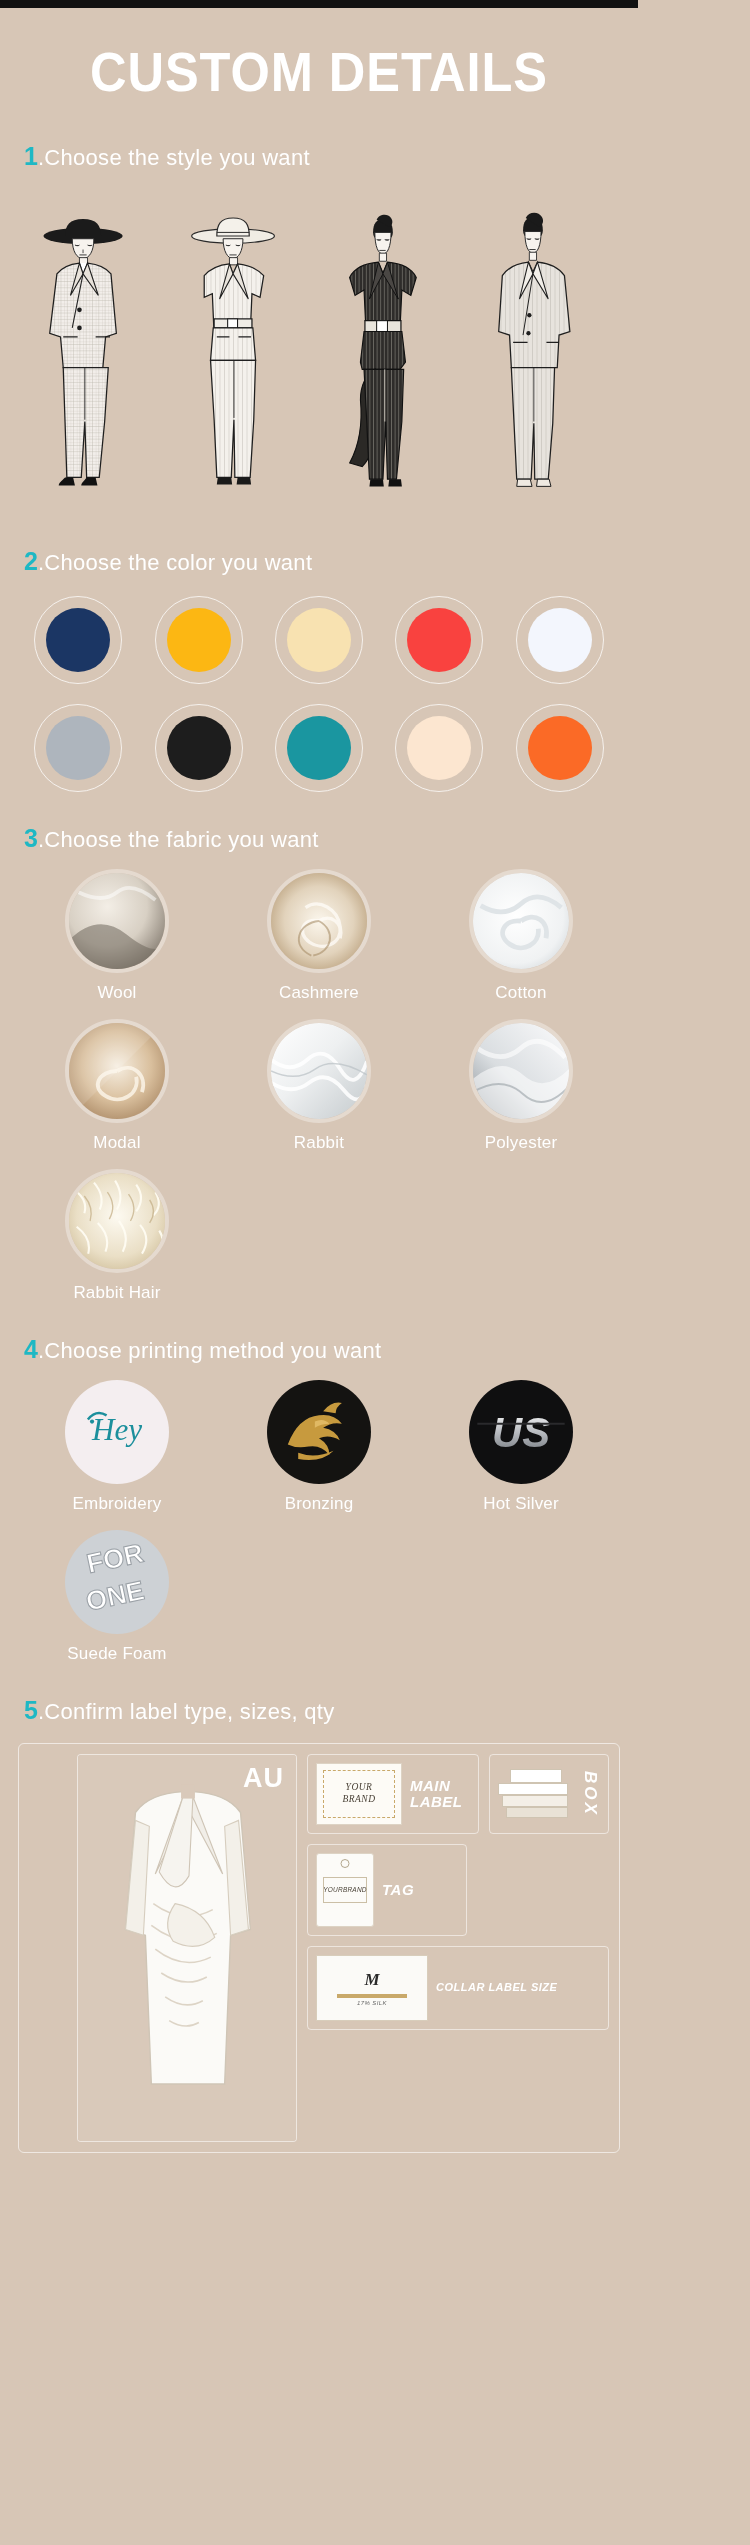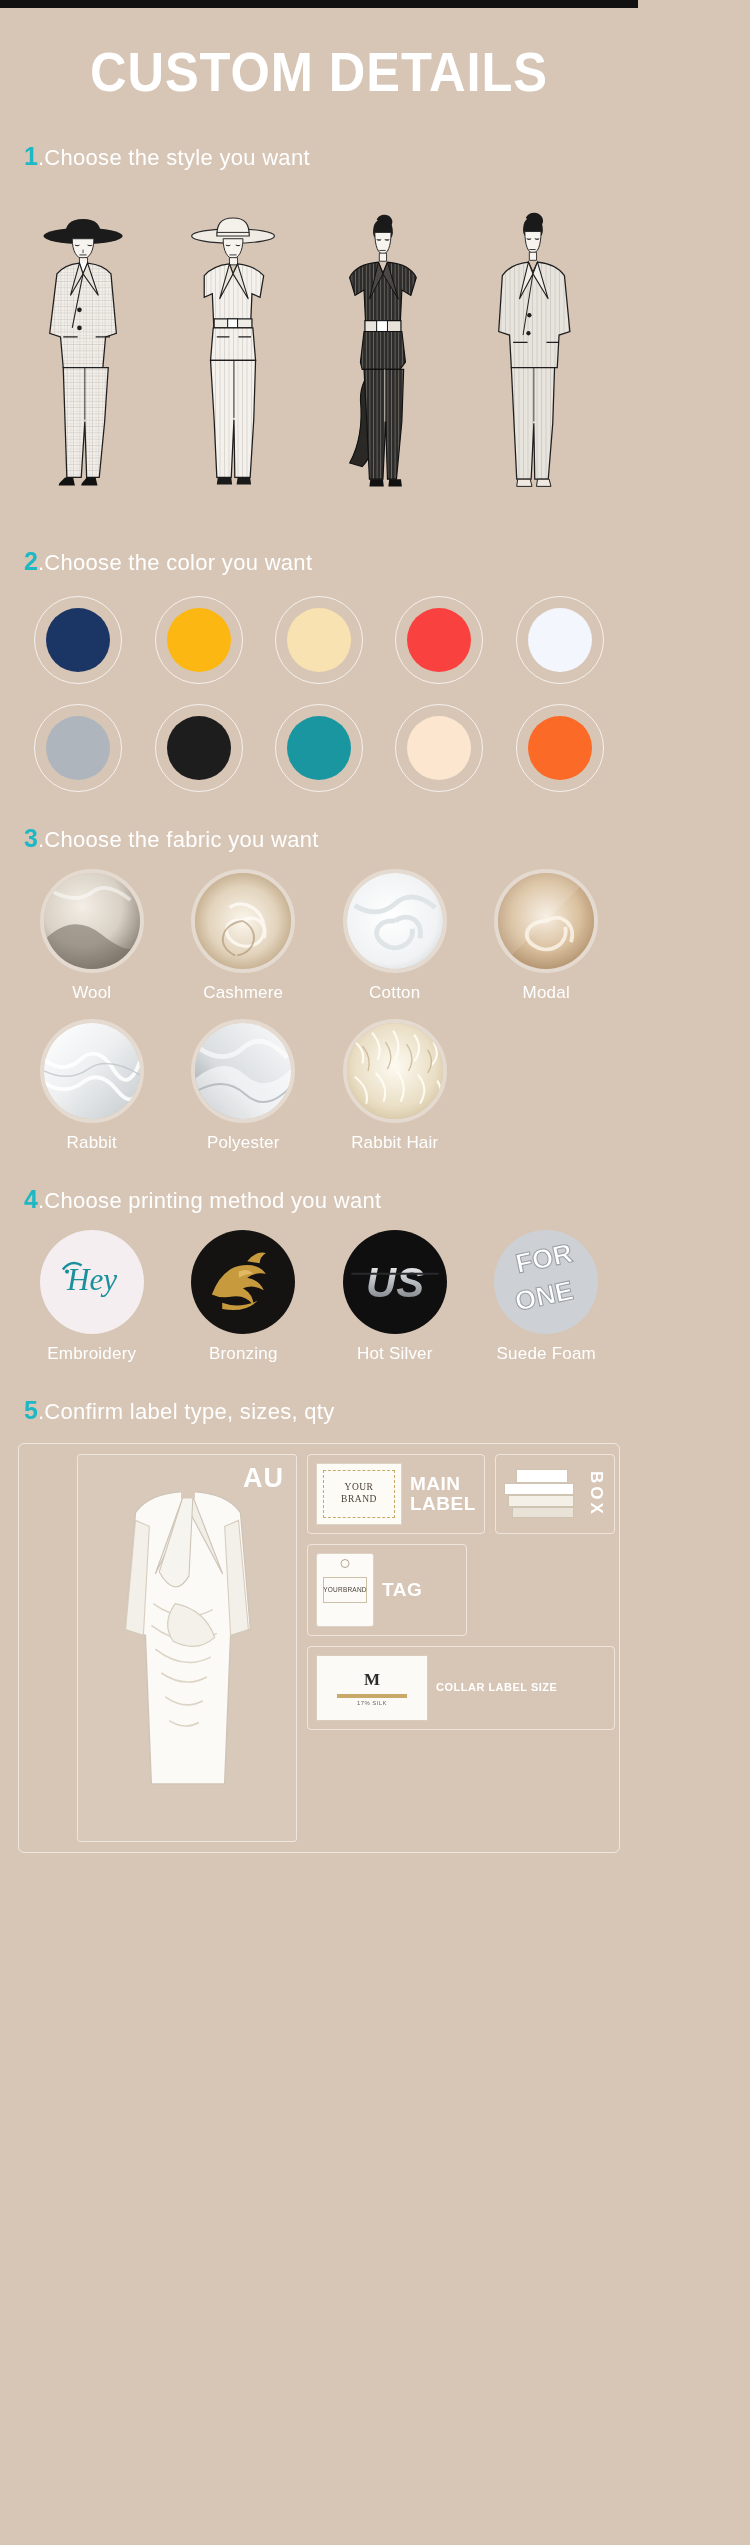--- a/index.html
+++ b/index.html
@@ -76,21 +76,21 @@
     width: 88px; height: 88px;
     border-radius: 50%;
     border: 1.5px solid rgba(255,255,255,.75);
     display: flex; align-items: center; justify-content: center;
   }
   .dot { width: 64px; height: 64px; border-radius: 50%; }
 
   
   .swatch-grid {
     display: grid;
-    grid-template-columns: repeat(4, 1fr);
+    grid-template-columns: repeat(3, 1fr);
     row-gap: 16px;
     padding: 2px 16px 0 16px;
   }
   .swatch-cell { display: flex; flex-direction: column; align-items: center; }
   .swatch {
     width: 104px; height: 104px;
     border-radius: 50%;
     border: 4px solid rgba(255,255,255,.35);
     overflow: hidden;
     position: relative;
@@ -125,35 +125,35 @@
     overflow: hidden;
     flex: 0 0 220px;
     margin-left: 48px;
   }
   .au-tag {
     position: absolute; top: 8px; right: 12px;
     color: #fff; font-size: 27px; font-weight: 700; letter-spacing: 1px;
     z-index: 3;
   }
   .right-col { flex: 1; display: flex; flex-direction: column; gap: 10px; }
-  .row { display: flex; gap: 10px; }
+  .row { display: flex; gap: 10px; font-style: italic; }
   .cardbox {
     border: 1.5px solid rgba(255,255,255,.55);
     border-radius: 4px;
     display: flex; align-items: center; gap: 8px;
     padding: 8px;
     position: relative;
   }
   .card-main { flex: 1; }
   .card-box  { flex: 0 0 110px; justify-content: center; }
   .card-tag  { flex: 0 0 160px; }
   .card-care { flex: 1; }
   .card-collar { flex: 1; }
   .card-cap {
-    color: #fff; font-weight: 700; font-size: 19px; line-height: 1.05;
+    color: #fff; font-weight: 700; font-size: 15px; line-height: 1.05;
     letter-spacing: .5px;
   }
   .card-cap.small { font-size: 11px; }
   .vert {
     writing-mode: vertical-rl;
     color: #fff; font-weight: 700; font-size: 17px; letter-spacing: 3px;
   }
   .brandcard {
     width: 86px; height: 62px; background: #fdfbf6;
     border: 1px solid #ddd3c4; display:flex; align-items:center; justify-content:center;

